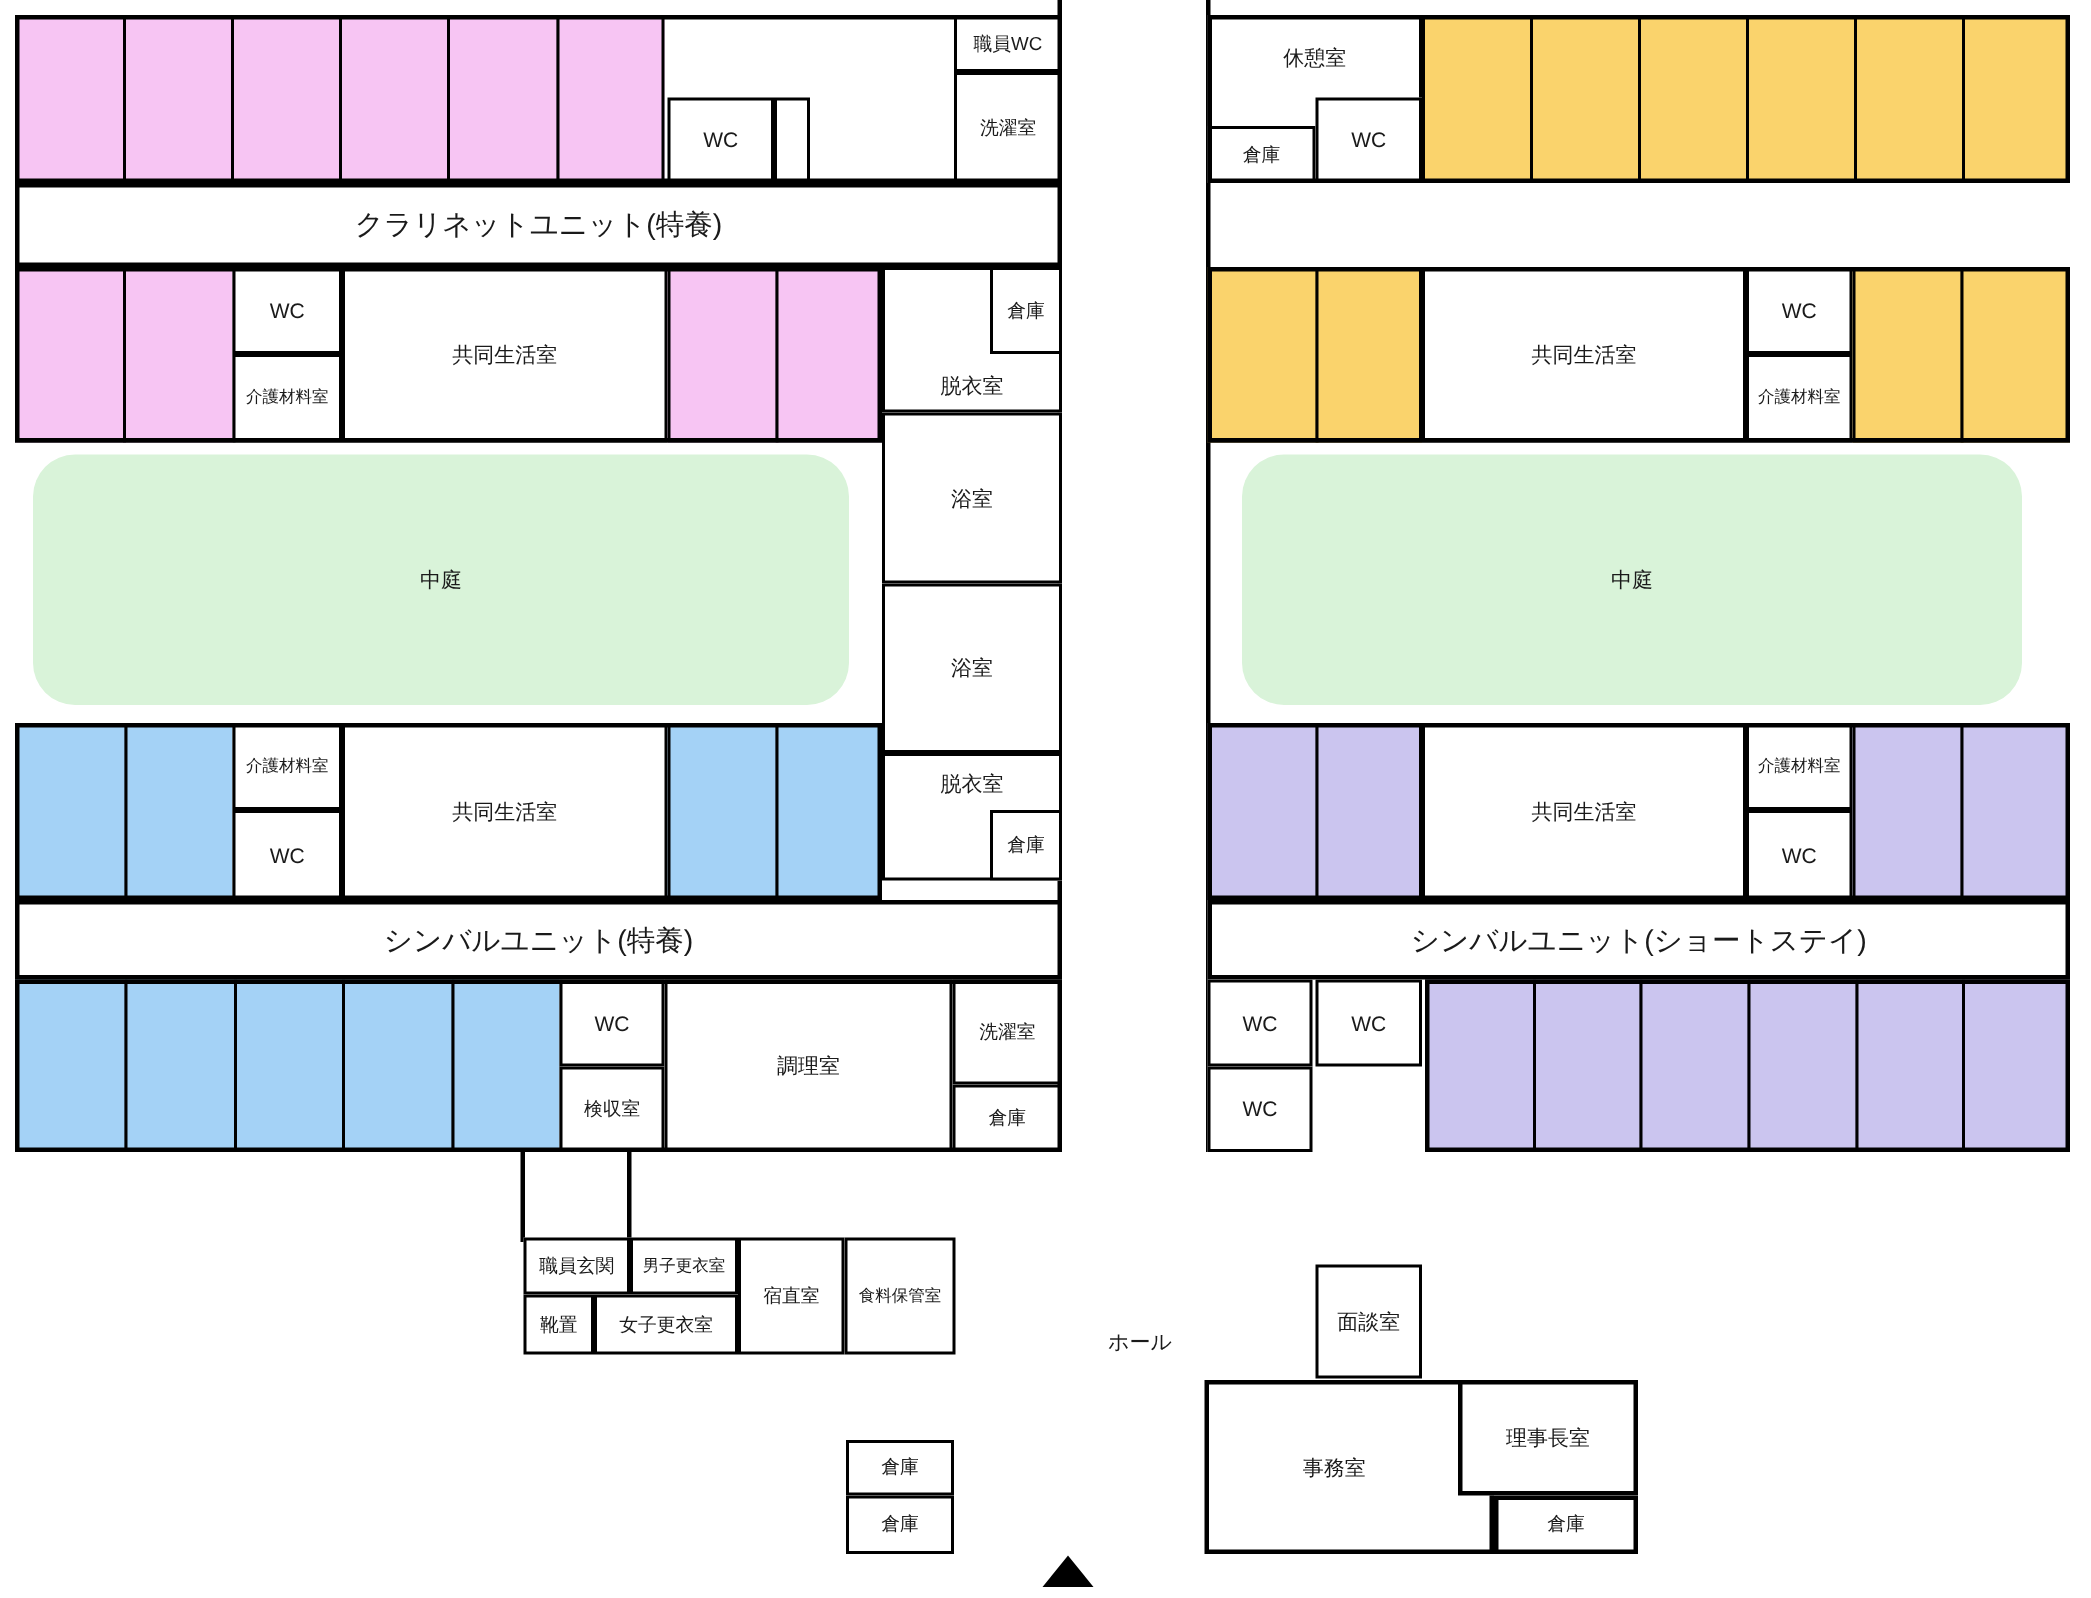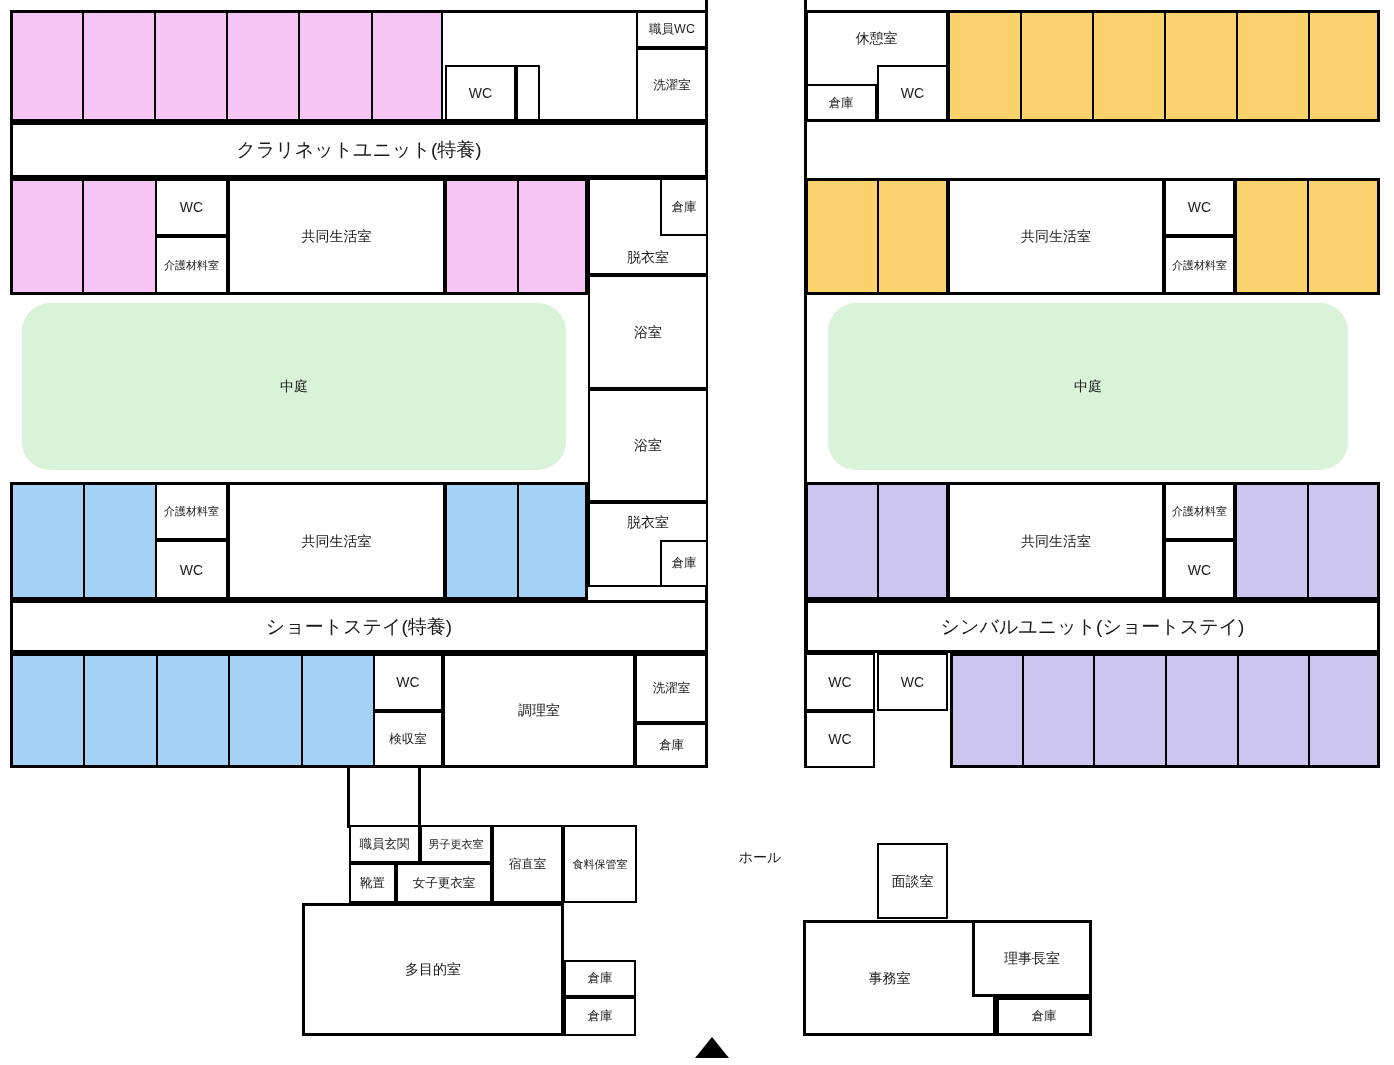--- a/index.html
+++ b/index.html
@@ -139,21 +139,21 @@
       <span class="lbl">WC</span>
     </div>
   <div class="room" style="left:228px;top:482px;width:217px;height:118px">
       <span class="lbl">共同生活室</span>
     </div>
   <div class="cell" style="left: 445px; top: 482px; width: 74px; height: 118px; background: rgb(164, 210, 246);"></div>
   <div class="cell" style="left: 517px; top: 482px; width: 71px; height: 118px; background: rgb(164, 210, 246);"></div>
   <div class="frame" style="left:10px;top:482px;width:578px;height:118px"></div>
 
   <div class="banner" style="left:10px;top:600px;width:698px;height:53px">
-      <span>ショートステイ(特養)</span>
+      <span>シンバルユニット(特養)</span>
     </div>
 
   <div class="cell" style="left: 10px; top: 653px; width: 75px; height: 115px; background: rgb(164, 210, 246);"></div>
   <div class="cell" style="left: 83px; top: 653px; width: 75px; height: 115px; background: rgb(164, 210, 246);"></div>
   <div class="cell" style="left: 156px; top: 653px; width: 74px; height: 115px; background: rgb(164, 210, 246);"></div>
   <div class="cell" style="left: 228px; top: 653px; width: 75px; height: 115px; background: rgb(164, 210, 246);"></div>
   <div class="cell" style="left: 301px; top: 653px; width: 74px; height: 115px; background: rgb(164, 210, 246);"></div>
   <div class="room" style="left:373px;top:653px;width:70px;height:58px">
       <span class="lbl">WC</span>
     </div>
@@ -222,27 +222,24 @@
   <div class="room" style="left:396px;top:863px;width:96px;height:40px">
       <span class="lbl md">女子更衣室</span>
     </div>
   <div class="room" style="left:492px;top:825px;width:71px;height:78px">
       <span class="lbl md">宿直室</span>
     </div>
   <div class="room" style="left:563px;top:825px;width:74px;height:78px">
       <span class="lbl sm">食料保管室</span>
     </div>
 
-  <div class="float-lbl" style="left:710px;top:845px;width:100px;height:26px">
+  <div class="float-lbl" style="left:710px;top:882px;width:100px;height:26px">
       <span>ホール</span>
     </div>
 
-  <div class="room" style="left:302px;top:903px;width:262px;height:133px;border-width:3px">
-      <span class="lbl">多目的室</span>
-    </div>
   <div class="room" style="left:564px;top:960px;width:72px;height:37px">
       <span class="lbl md">倉庫</span>
     </div>
   <div class="room" style="left:564px;top:997px;width:72px;height:39px">
       <span class="lbl md">倉庫</span>
     </div>
   <div id="entrance-triangle" style="left:695px;top:1037px"></div>
 
   <div class="room" style="left:803px;top:920px;width:193px;height:116px;border-width:3px">
       <span class="lbl" style="margin-right:20px">事務室</span>

